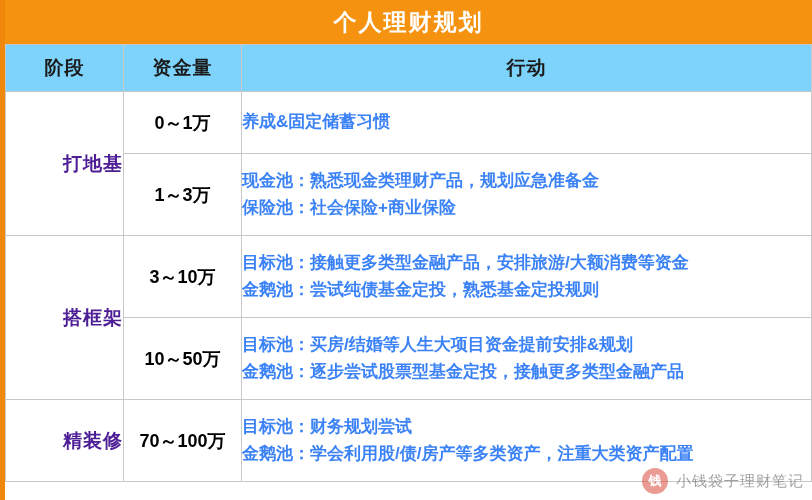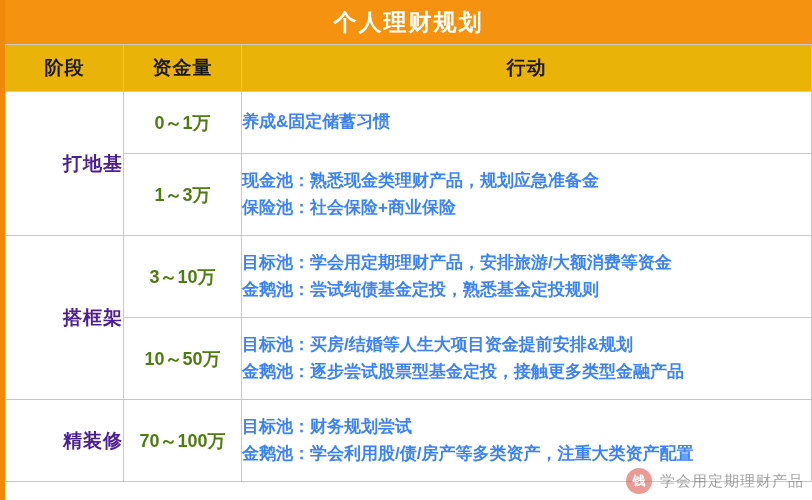--- a/index.html
+++ b/index.html
@@ -38,40 +38,40 @@
     table-layout: fixed;
   }
   table.plan td, table.plan th {
     border: 1px solid #c8c8c8;
     padding: 0;
     vertical-align: middle;
   }
   .col-stage { width: 118px; }
   .col-amount { width: 118px; }
   .head-row th {
-    background: #eab308;
+    background: #7dd3fc;
     height: 46px;
     font-size: 19px;
     font-weight: bold;
     color: #1a1a1a;
     text-align: center;
     letter-spacing: 1px;
   }
   .stage-cell {
     text-align: right;
     font-size: 19px;
     font-weight: bold;
     color: #4c1d95;
     letter-spacing: 1px;
   }
   .amount-cell {
     text-align: center;
     font-size: 18px;
     font-weight: bold;
-    color: #4d7c0f;
+    color: #000000;
   }
   .action-cell {
     padding: 8px 0 8px 12px;
     font-size: 17px;
     font-weight: bold;
     color: #3b82f6;
     line-height: 1.55;
   }
   .action-line {
     white-space: nowrap;
@@ -143,21 +143,21 @@
         <td class="amount-cell">1～3万</td>
         <td class="action-cell">
           <div class="action-line">现金池：熟悉现金类理财产品，规划应急准备金</div>
           <div class="action-line">保险池：社会保险+商业保险</div>
         </td>
       </tr>
       <tr class="r3">
         <td class="stage-cell" rowspan="2">搭框架</td>
         <td class="amount-cell">3～10万</td>
         <td class="action-cell">
-          <div class="action-line">目标池：学会用定期理财产品，安排旅游/大额消费等资金</div>
+          <div class="action-line">目标池：接触更多类型金融产品，安排旅游/大额消费等资金</div>
           <div class="action-line">金鹅池：尝试纯债基金定投，熟悉基金定投规则</div>
         </td>
       </tr>
       <tr class="r4">
         <td class="amount-cell">10～50万</td>
         <td class="action-cell">
           <div class="action-line">目标池：买房/结婚等人生大项目资金提前安排&amp;规划</div>
           <div class="action-line">金鹅池：逐步尝试股票型基金定投，接触更多类型金融产品</div>
         </td>
       </tr>
@@ -167,16 +167,16 @@
         <td class="action-cell">
           <div class="action-line">目标池：财务规划尝试</div>
           <div class="action-line">金鹅池：学会利用股/债/房产等多类资产，注重大类资产配置</div>
         </td>
       </tr>
     </tbody>
   </table>
 
   <div class="watermark">
     <span class="wm-logo">钱</span>
-    <span class="wm-text">学会用定期理财产品</span>
+    <span class="wm-text">小钱袋子理财笔记</span>
   </div>
 
 </div>
 
 </body></html>

